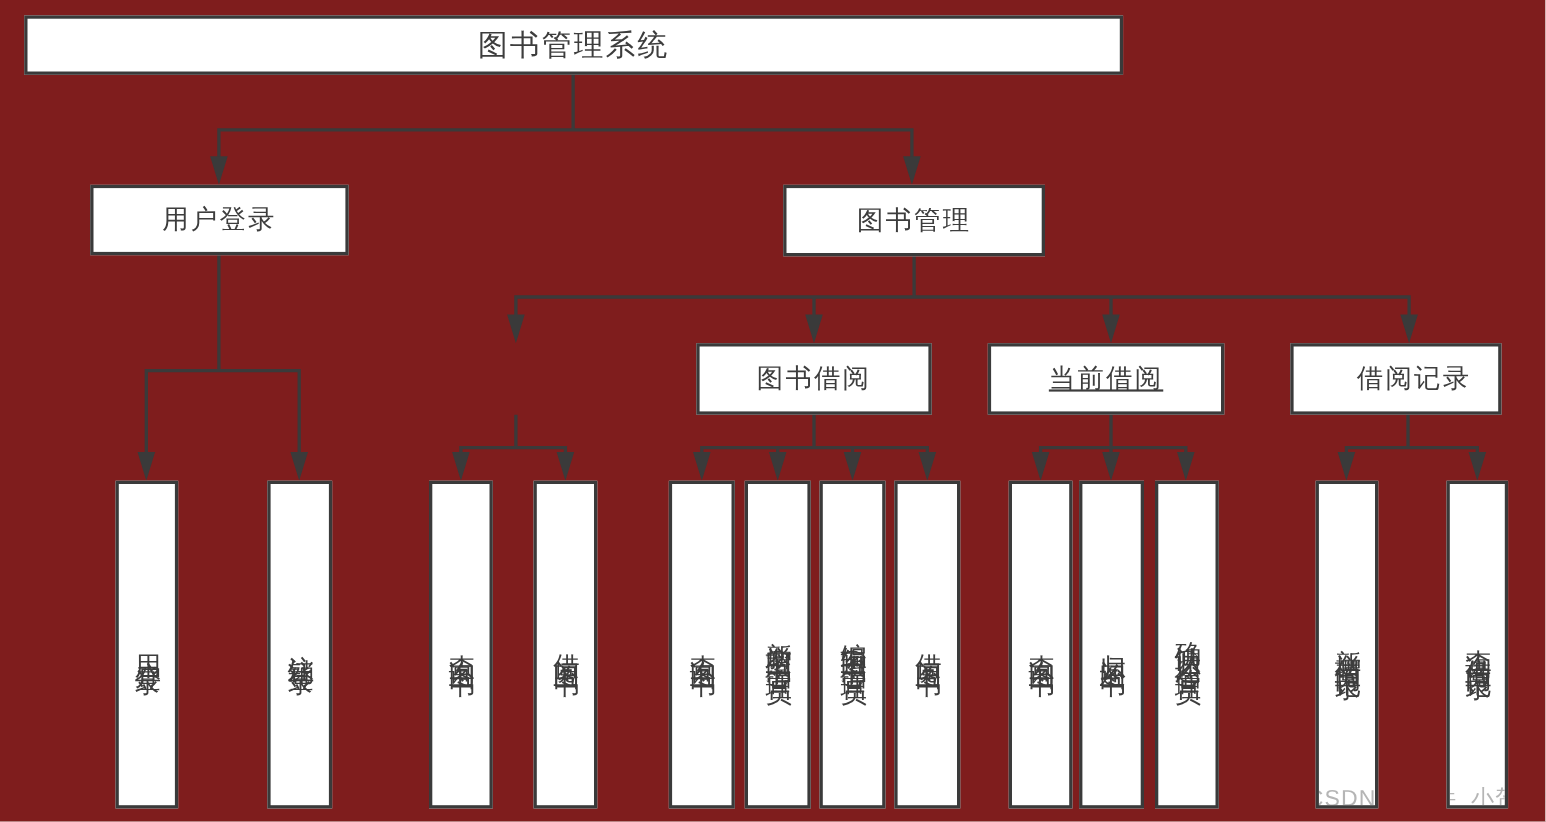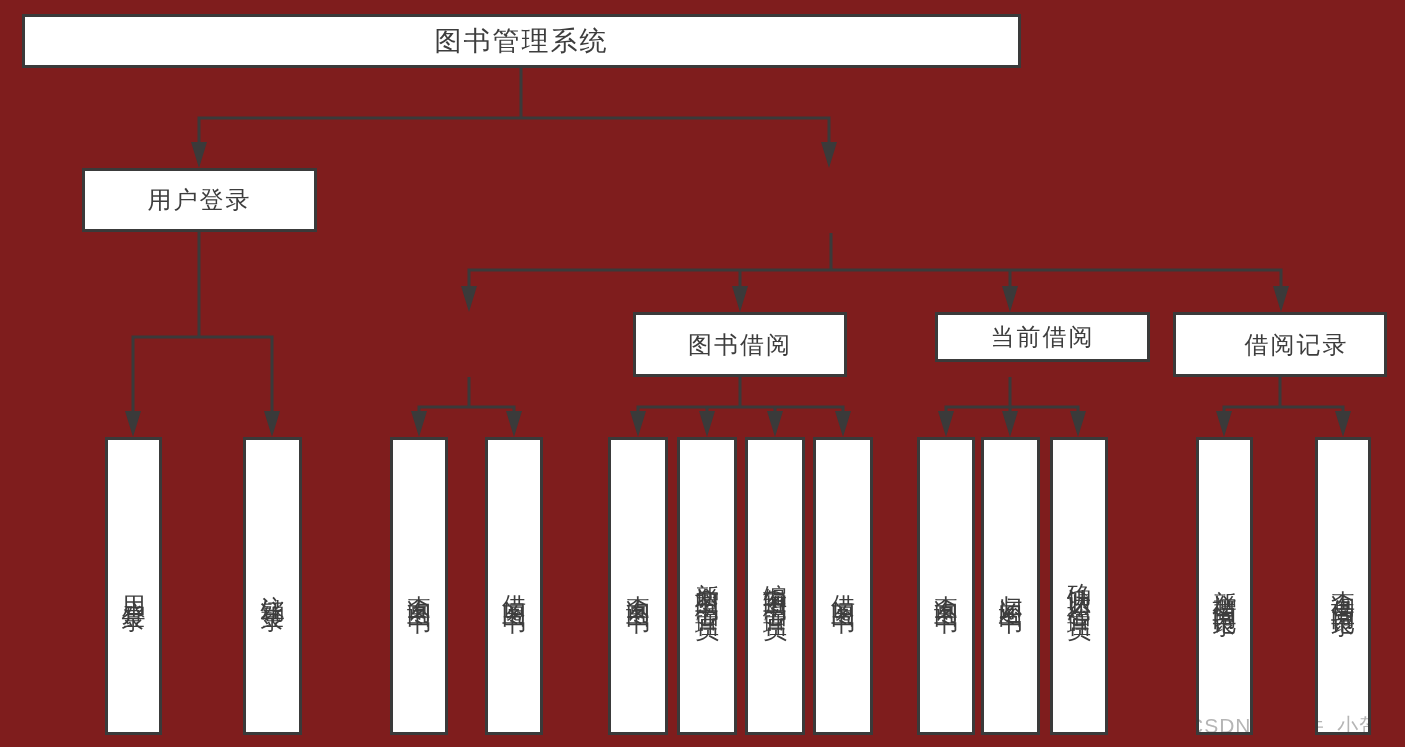--- a/index.html
+++ b/index.html
@@ -12,22 +12,22 @@
     position:absolute;box-sizing:border-box;border:3px solid #3a3a3a;background:#ffffff;
     display:flex;align-items:center;justify-content:center;
     color:#3d3d3d;z-index:2;line-height:1;
   }
   .h{font-size:24px;letter-spacing:2px;}
   .n-root{left:22px;top:14px;width:999px;height:54px;font-size:27px;letter-spacing:2px;}
   .n-user{left:82px;top:168px;width:235px;height:64px;}
   .n-book{left:712px;top:168px;width:238px;height:65px;}
   .n-newbook{left:362px;top:312px;width:215px;height:65px;}
   .n-borrow{left:633px;top:312px;width:214px;height:65px;}
-  .n-current{left:935px;top:312px;width:215px;height:50px;}
-  .n-records{left:1173px;top:312px;width:214px;height:65px;padding-left:33px;}
+  .n-current{left:898px;top:312px;width:215px;height:65px;text-decoration:underline;}
+  .n-records{left:1173px;top:312px;width:192px;height:65px;padding-left:33px;}
   .leaf{
     top:437px;height:298px;
     writing-mode:vertical-rl;text-orientation:mixed;
     font-size:24px;letter-spacing:5px;
   }
   .l1{left:105px;width:57px;}
   .l2{left:243px;width:59px;}
   .l3{left:390px;width:58px;}
   .l4{left:485px;width:58px;}
   .l5{left:608px;width:60px;}
@@ -86,20 +86,21 @@
       <polygon points="1002,411 1018,411 1010,437"></polygon>
       <polygon points="1070,411 1086,411 1078,437"></polygon>
       <polygon points="1216,411 1232,411 1224,437"></polygon>
       <polygon points="1335,411 1351,411 1343,437"></polygon>
     </g>
   </svg>
 
   <div class="box n-root">图书管理系统</div>
 
   <div class="box h n-user">用户登录</div>
+  <div class="box h n-book">图书管理</div>
 
   <div class="box h n-borrow">图书借阅</div>
   <div class="box h n-current">当前借阅</div>
   <div class="box h n-records">借阅记录</div>
 
   <div class="box leaf l1">用户登录</div>
   <div class="box leaf l2">注销登录</div>
 
   <div class="box leaf l3">查询图书</div>
   <div class="box leaf l4">借阅图书</div>

